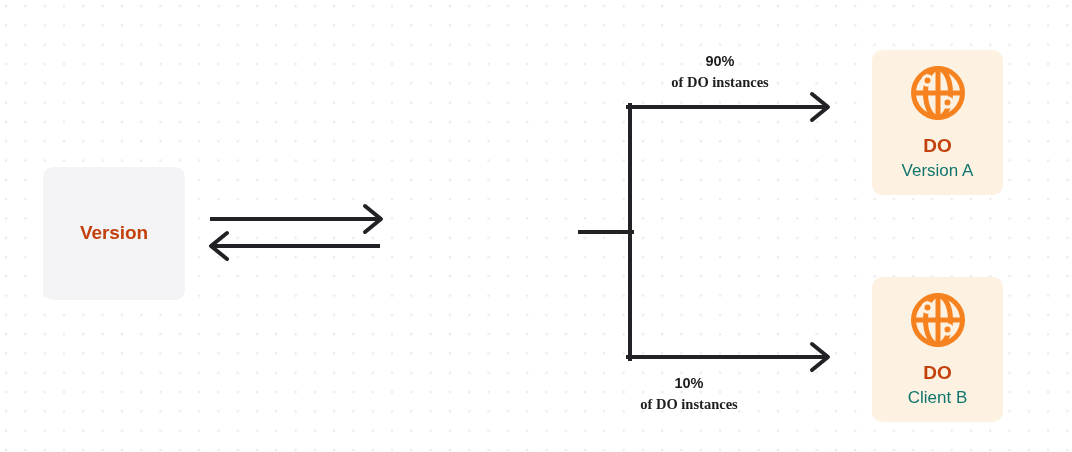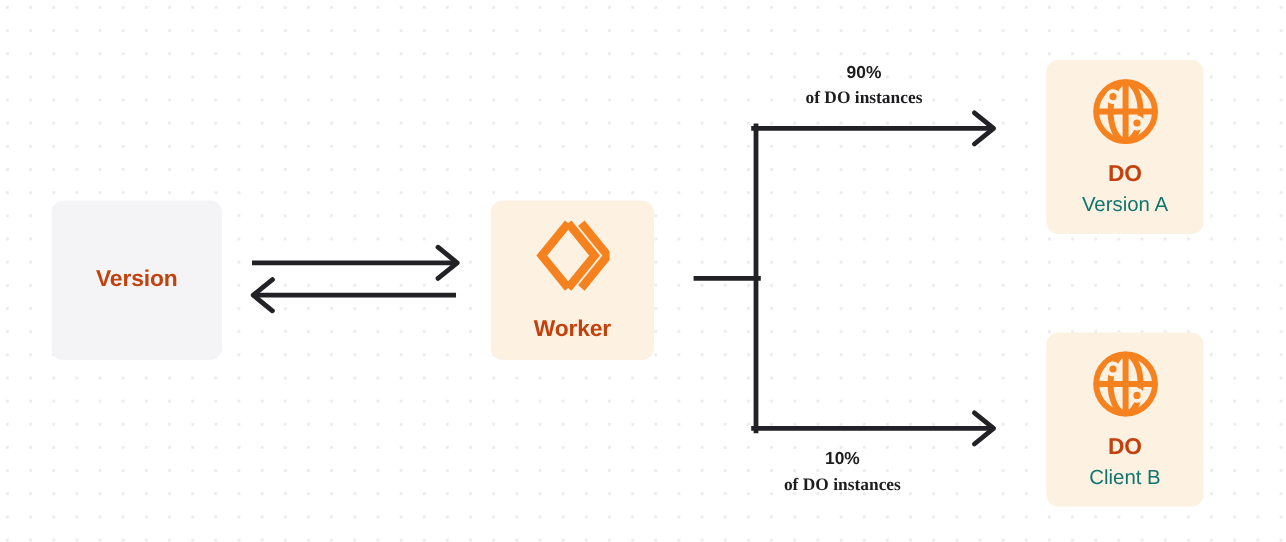--- a/index.html
+++ b/index.html
@@ -88,21 +88,21 @@
     font-size: 14.5px;
     font-weight: bold;
     color: #1d1d1f;
     line-height: 1.45;
     white-space: nowrap;
   }
   .branch-label .pct { display: block; }
   .branch-label .sub { display: block; font-family: Liberation Serif, serif; }
 
   .label-top    { left: 602px; top: 51px;  width: 236px; }
-  .label-bottom { left: 584px; top: 373px; width: 236px; }
+  .label-bottom { left: 571px; top: 373px; width: 236px; }
 </style>
 </head>
 <body>
 
 <div id="canvas">
 
   <svg id="wires" viewBox="0 0 1072 452" width="1072" height="452" aria-hidden="true">
     <g fill="none" stroke="#222226" stroke-width="4" stroke-linecap="square" stroke-linejoin="miter">
 
       <g>
@@ -129,32 +129,20 @@
         <line x1="628" y1="357" x2="825" y2="357"></line>
         <polyline points="812,344 828,357 812,370" stroke-linecap="round" stroke-linejoin="round"></polyline>
       </g>
     </g>
   </svg>
 
   <div class="node node-client">
     <span class="node-title">Version</span>
   </div>
 
-  <div class="node node-worker">
-    <span class="icon-wrap worker-icon-wrap">
-      <svg width="62" height="64" viewBox="0 0 62 64" fill="none" aria-hidden="true">
-
-        <path d="M27.5 5 L5.5 32 L27.5 59" stroke="#f6821f" stroke-width="7" stroke-linecap="butt" stroke-linejoin="miter" fill="none"></path>
-        <path d="M27.5 5 L49.5 32 L27.5 59" stroke="#f6821f" stroke-width="7" stroke-linecap="butt" stroke-linejoin="miter" fill="none"></path>
-
-        <path d="M38.5 5 L60.5 32 L38.5 59" stroke="#f6821f" stroke-width="7" stroke-linecap="butt" stroke-linejoin="miter" fill="none"></path>
-      </svg>
-    </span>
-    <span class="node-title">Worker</span>
-  </div>
 
   <div class="node node-do-a">
     <span class="icon-wrap do-icon-wrap">
       <svg width="58" height="58" viewBox="0 0 58 58" fill="none" aria-hidden="true">
         <circle cx="29" cy="29" r="24.5" stroke="#f6821f" stroke-width="5" fill="none"></circle>
         <line x1="29" y1="4.5" x2="29" y2="53.5" stroke="#f6821f" stroke-width="5"></line>
         <line x1="4.5" y1="29" x2="53.5" y2="29" stroke="#f6821f" stroke-width="5"></line>
         <ellipse cx="29" cy="29" rx="12.5" ry="24.5" stroke="#f6821f" stroke-width="5" fill="none"></ellipse>
         <circle cx="18.5" cy="16.5" r="4.6" fill="#f6821f" stroke="#fdf1e2" stroke-width="3.2"></circle>
         <circle cx="38.5" cy="38.5" r="4.6" fill="#f6821f" stroke="#fdf1e2" stroke-width="3.2"></circle>

